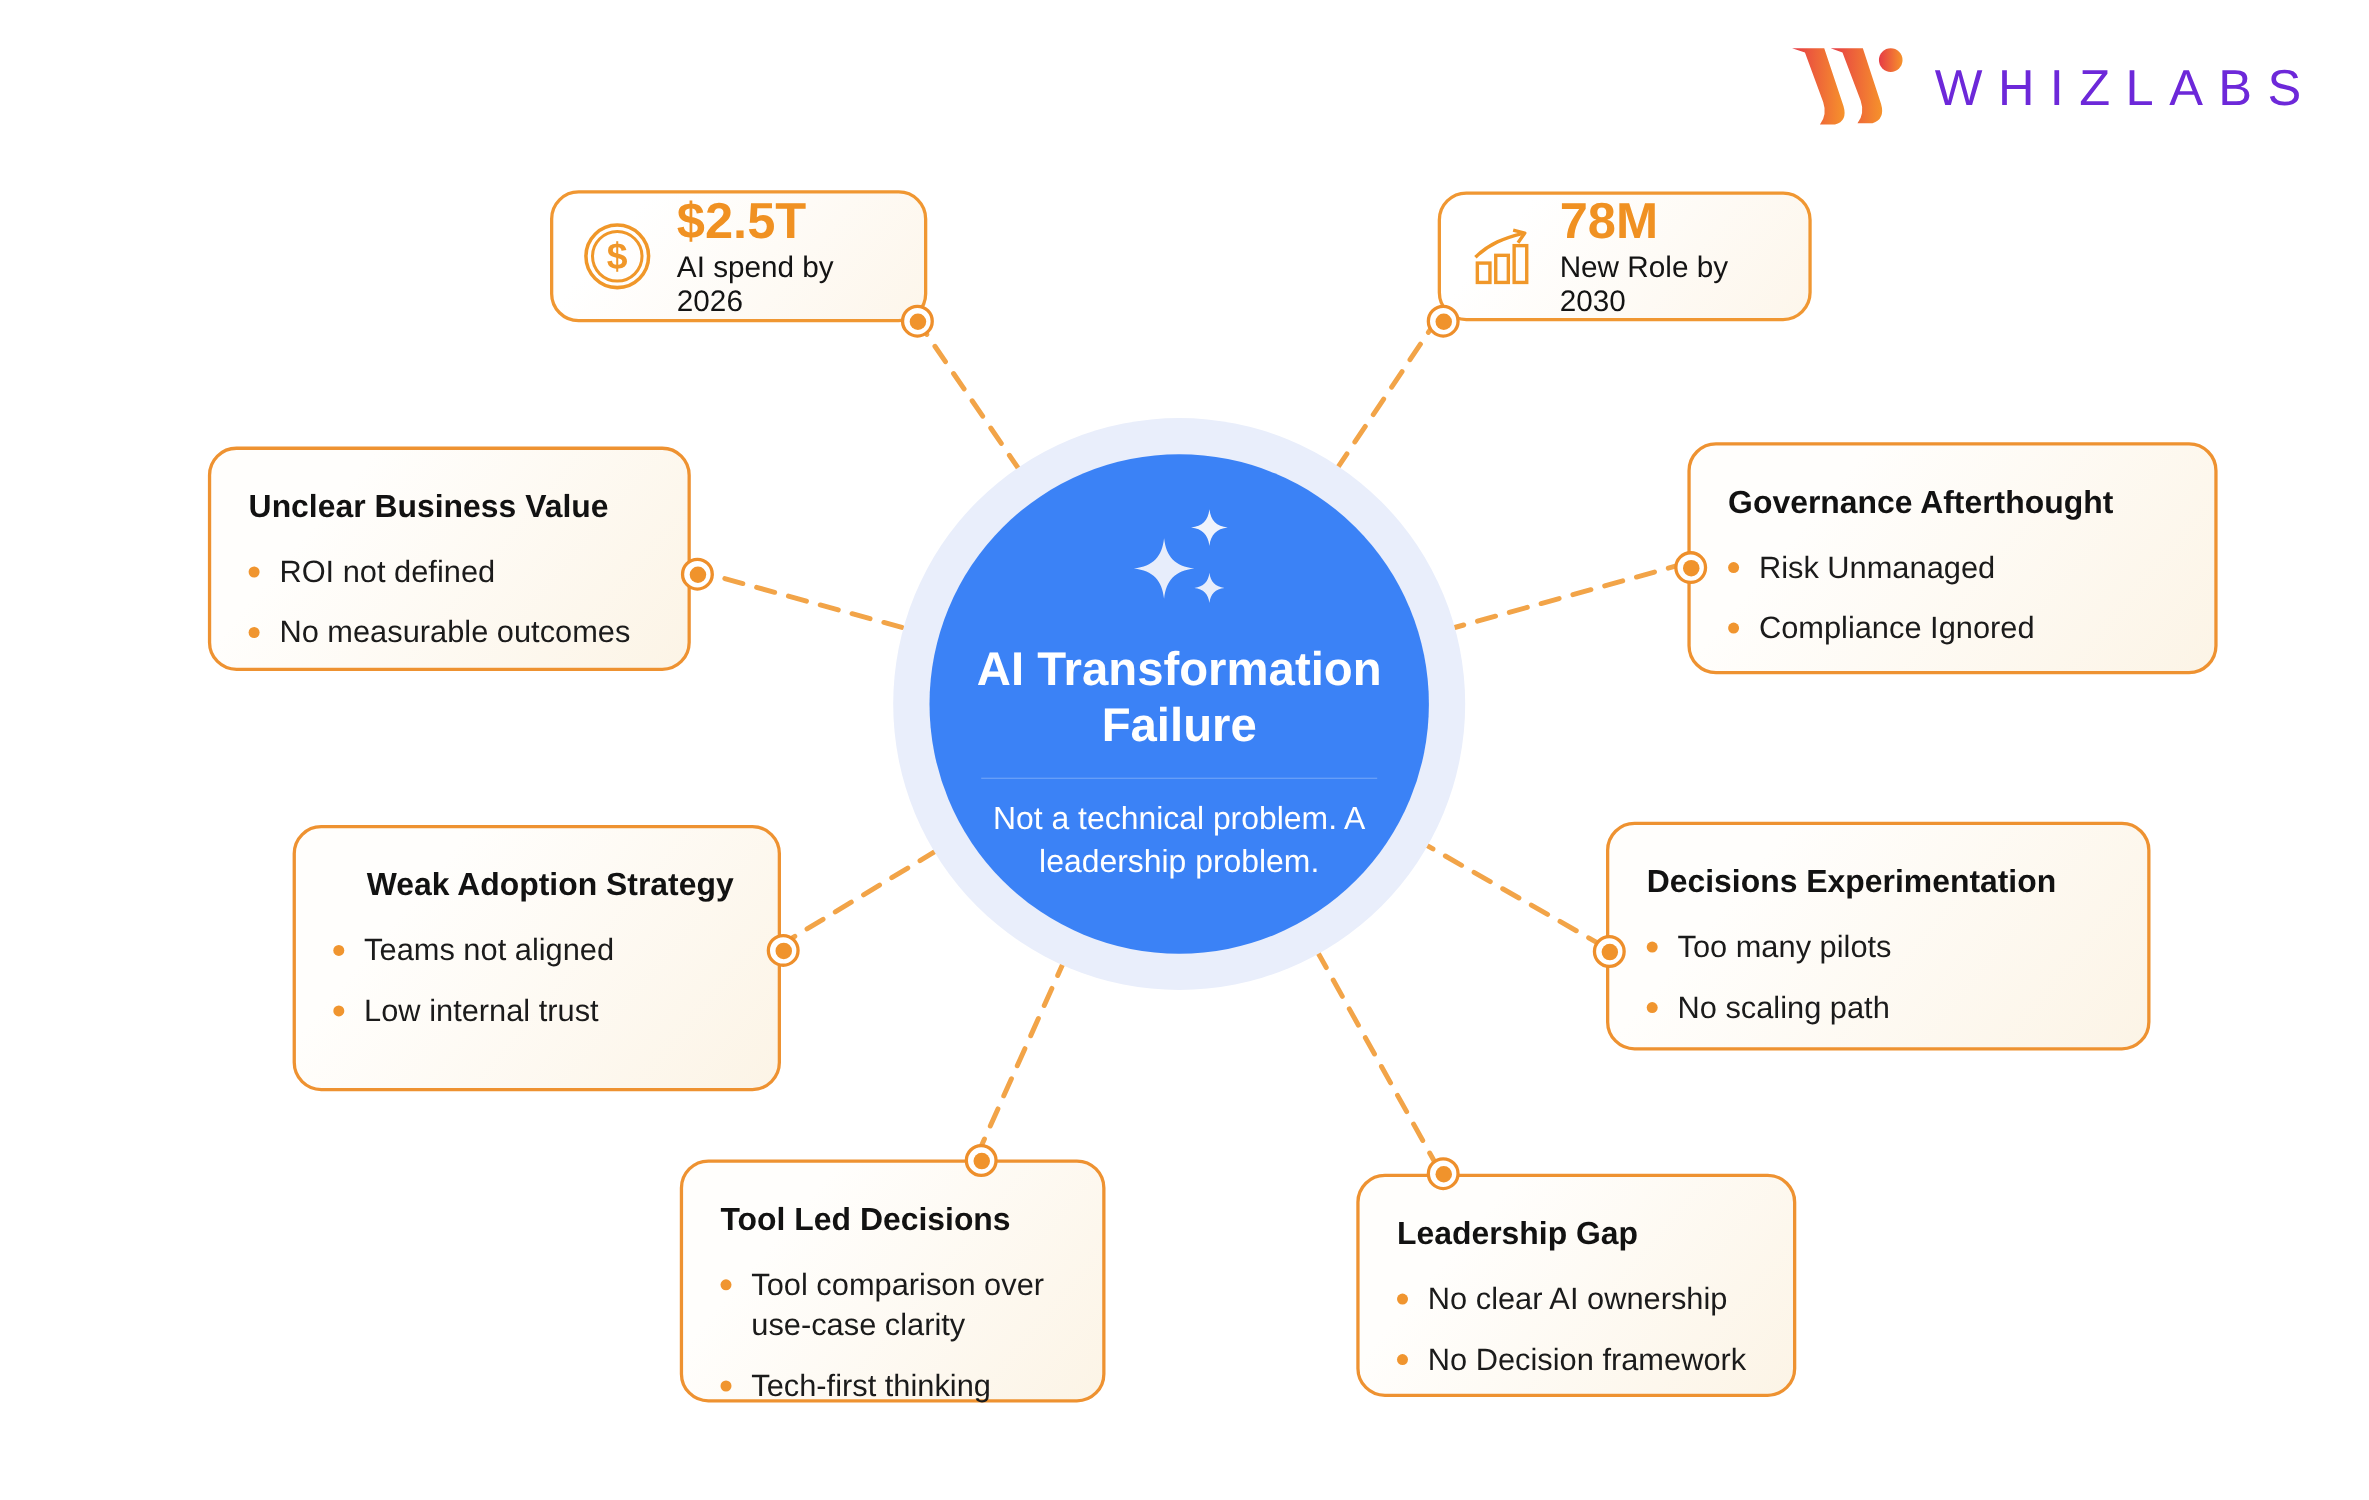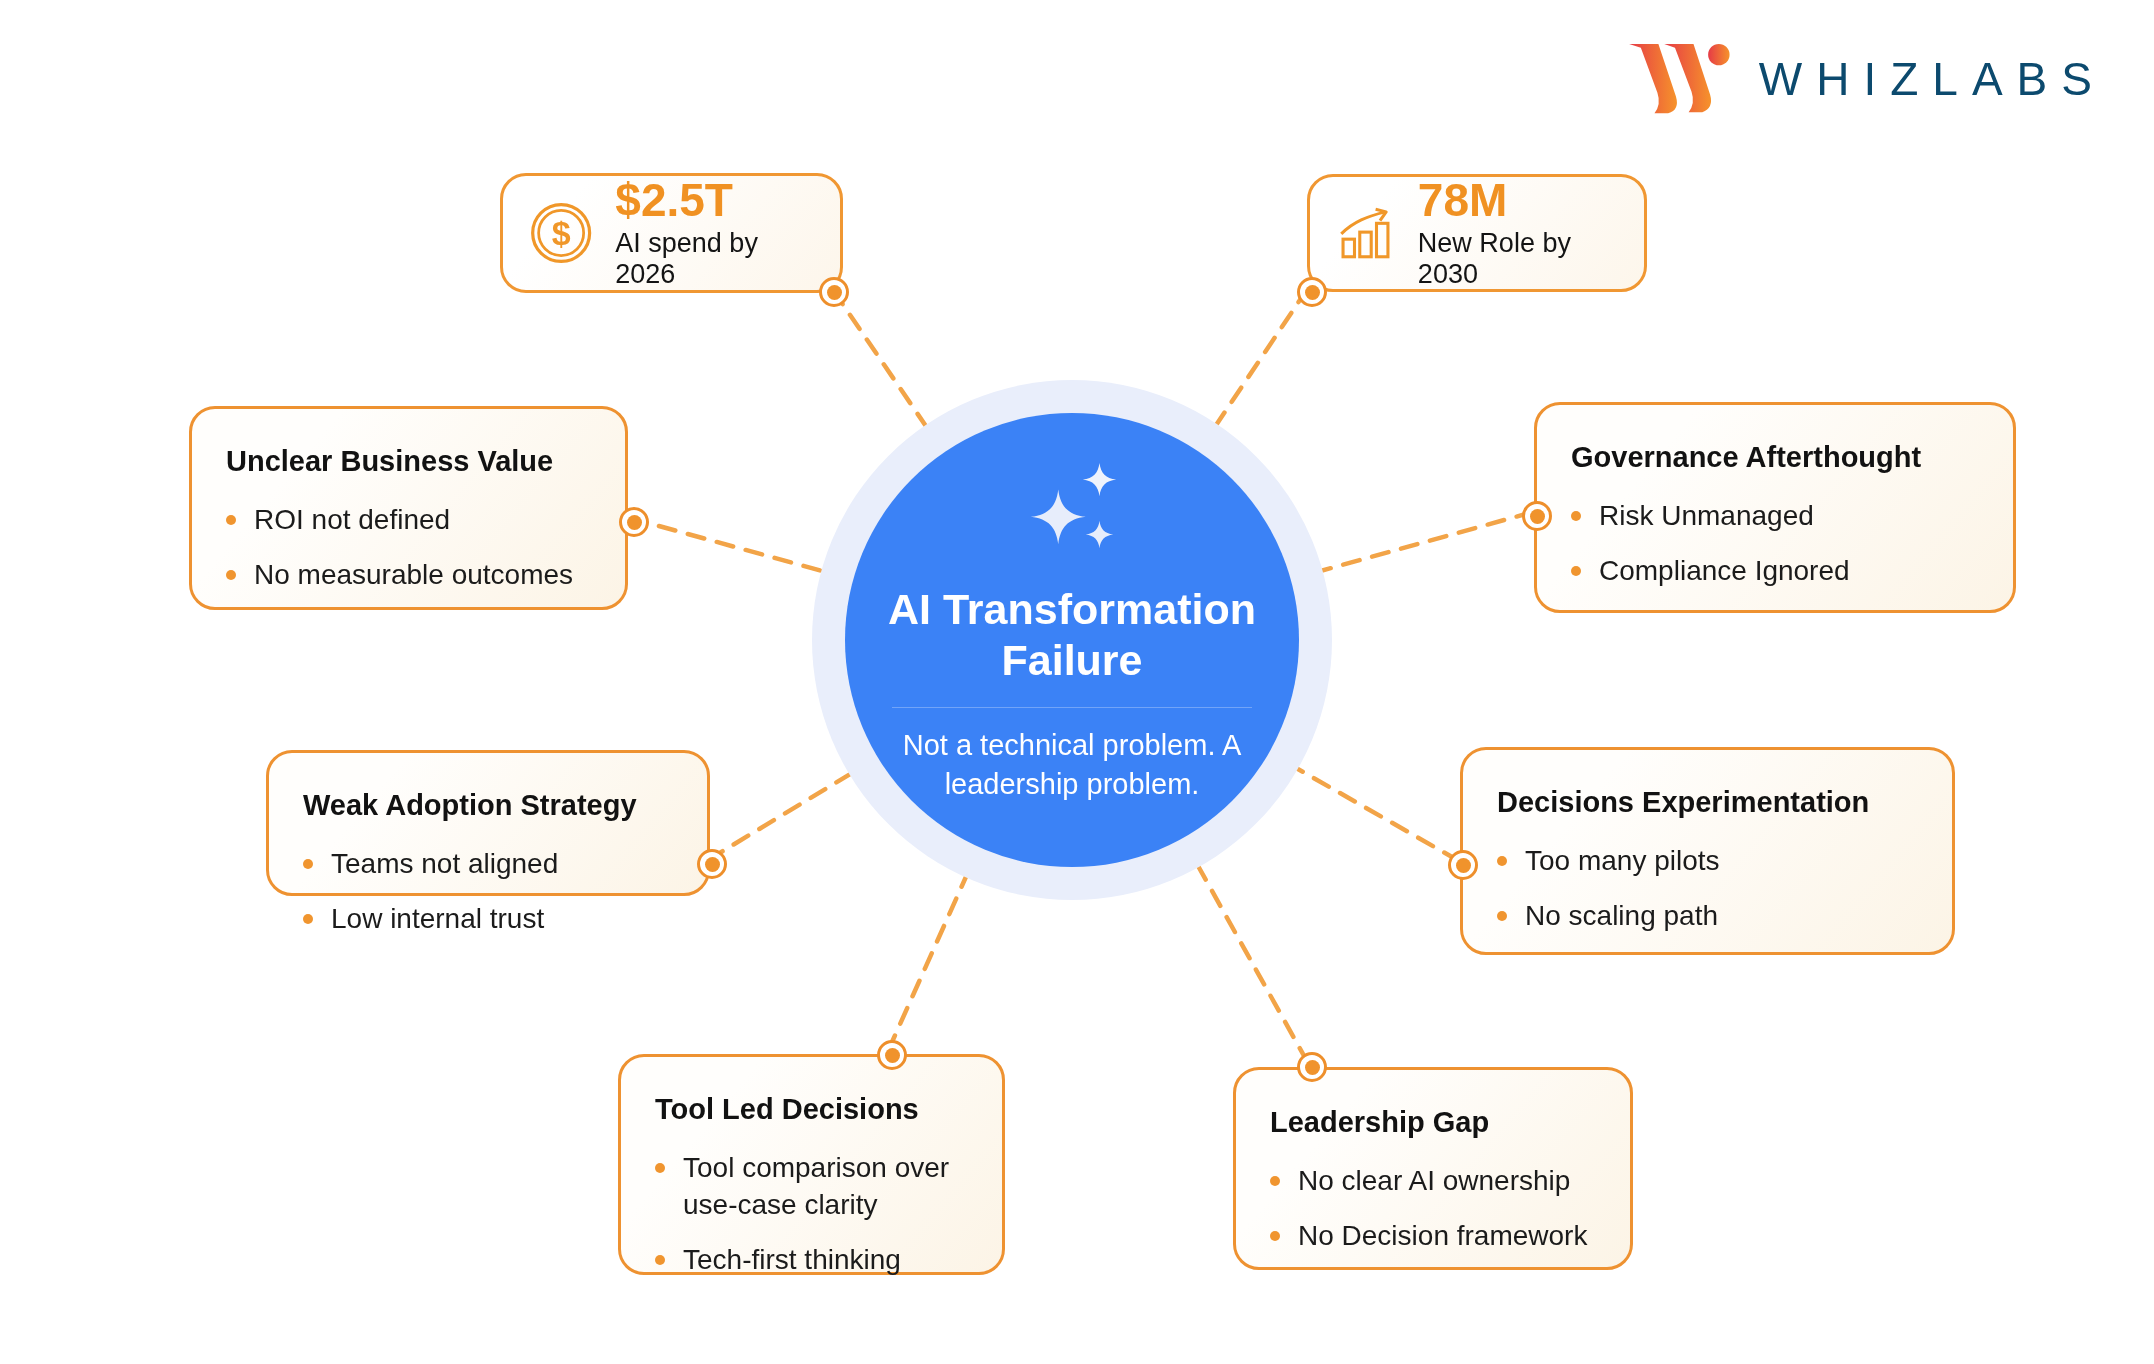--- a/index.html
+++ b/index.html
@@ -10,21 +10,21 @@
     color: #161616;
   }
   #stage { position: absolute; inset: 0; }
 
   
   #lines { position: absolute; inset: 0; z-index: 1; }
 
   
   .logo { position: absolute; top: 40px; right: 48px; display: flex; align-items: center; gap: 26px; z-index: 5; }
   .logo-text {
-    font-size: 46px; font-weight: 400; letter-spacing: 14px; color: #0c4a6e;
+    font-size: 46px; font-weight: 400; letter-spacing: 14px; color: #6d28d9;
   }
 
   
   .stat-card {
     position: absolute; z-index: 3;
     border: 3.5px solid #F09732; border-radius: 26px;
     background: linear-gradient(130deg, #FFFFFF 20%, #FDF6EB 100%);
     display: flex; align-items: center; gap: 22px; padding: 0 26px;
   }
   .stat-value { font-size: 46px; font-weight: 700; color: #F09122; line-height: 1.05; }
@@ -163,21 +163,21 @@
     </div>
     <div class="bullet-row">
       <span class="bullet-dot"></span>
       <span class="bullet-text">Compliance Ignored</span>
     </div>
     <span class="node" style="left:-15px; top:96px;">
         <span class="node-dot"></span>
       </span>
   </div>
 
-  <div class="cause-box" style="left:266px; top:750px; width:444px; height:146px;">
+  <div class="cause-box" style="left:266px; top:750px; width:444px; height:242px;text-align:right;">
     <div class="cause-title">Weak Adoption Strategy</div>
     <div class="bullet-row">
       <span class="bullet-dot"></span>
       <span class="bullet-text">Teams not aligned</span>
     </div>
     <div class="bullet-row">
       <span class="bullet-dot"></span>
       <span class="bullet-text">Low internal trust</span>
     </div>
     <span class="node" style="left:428px; top:96px;">

